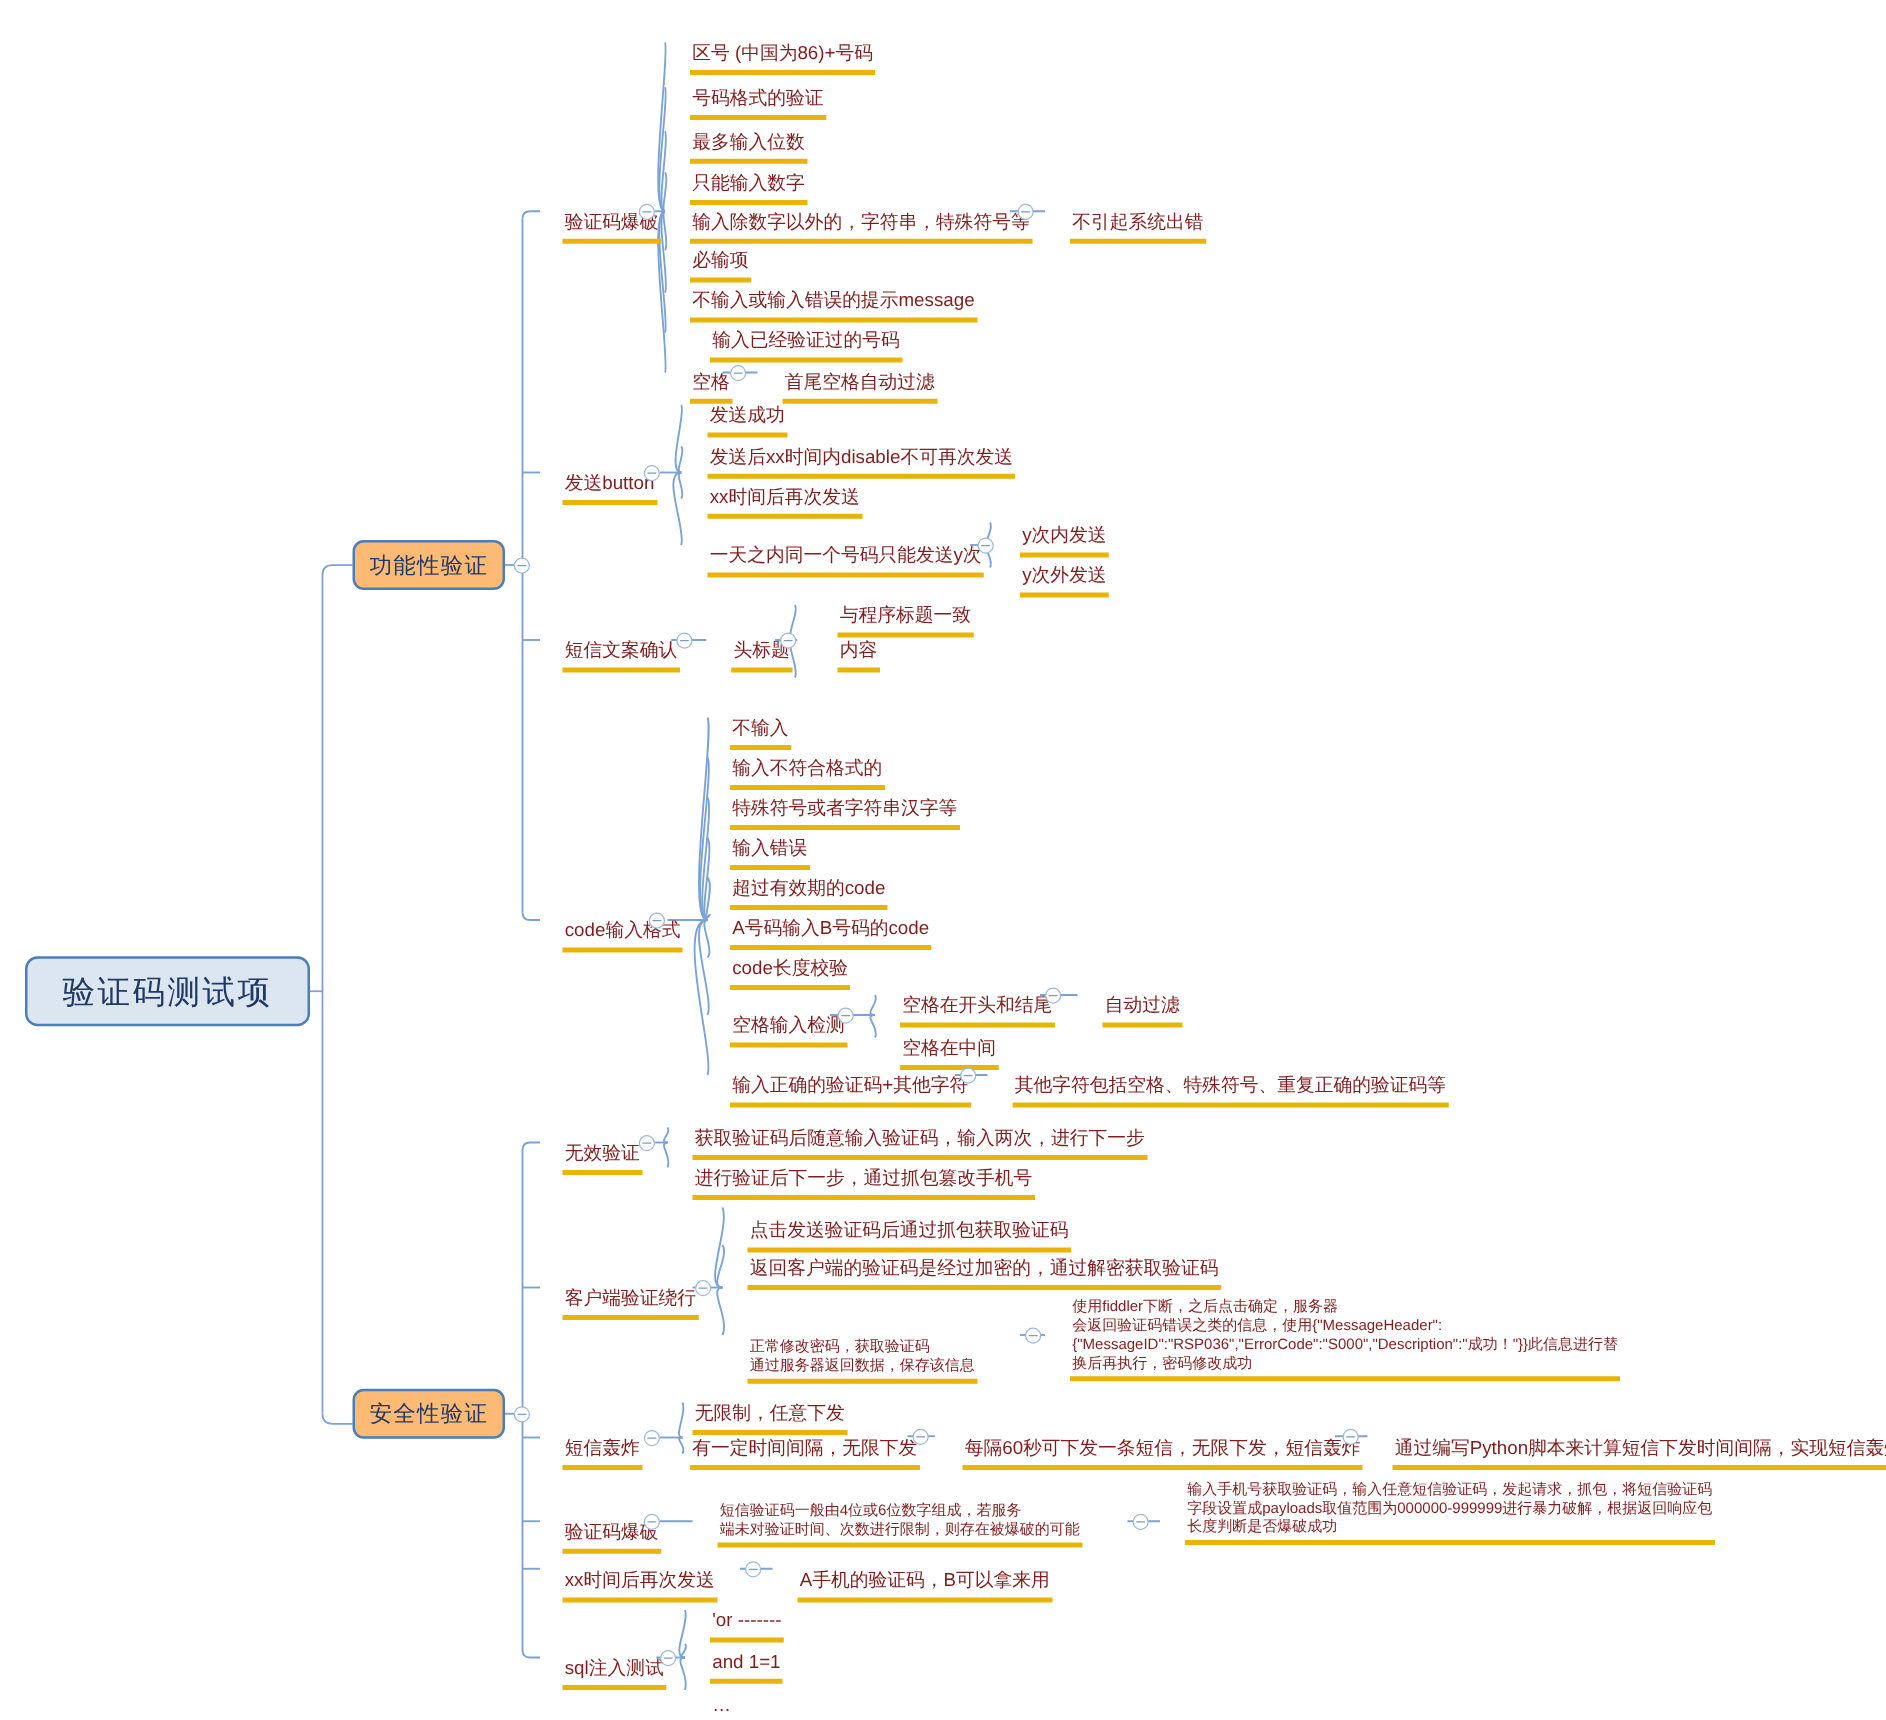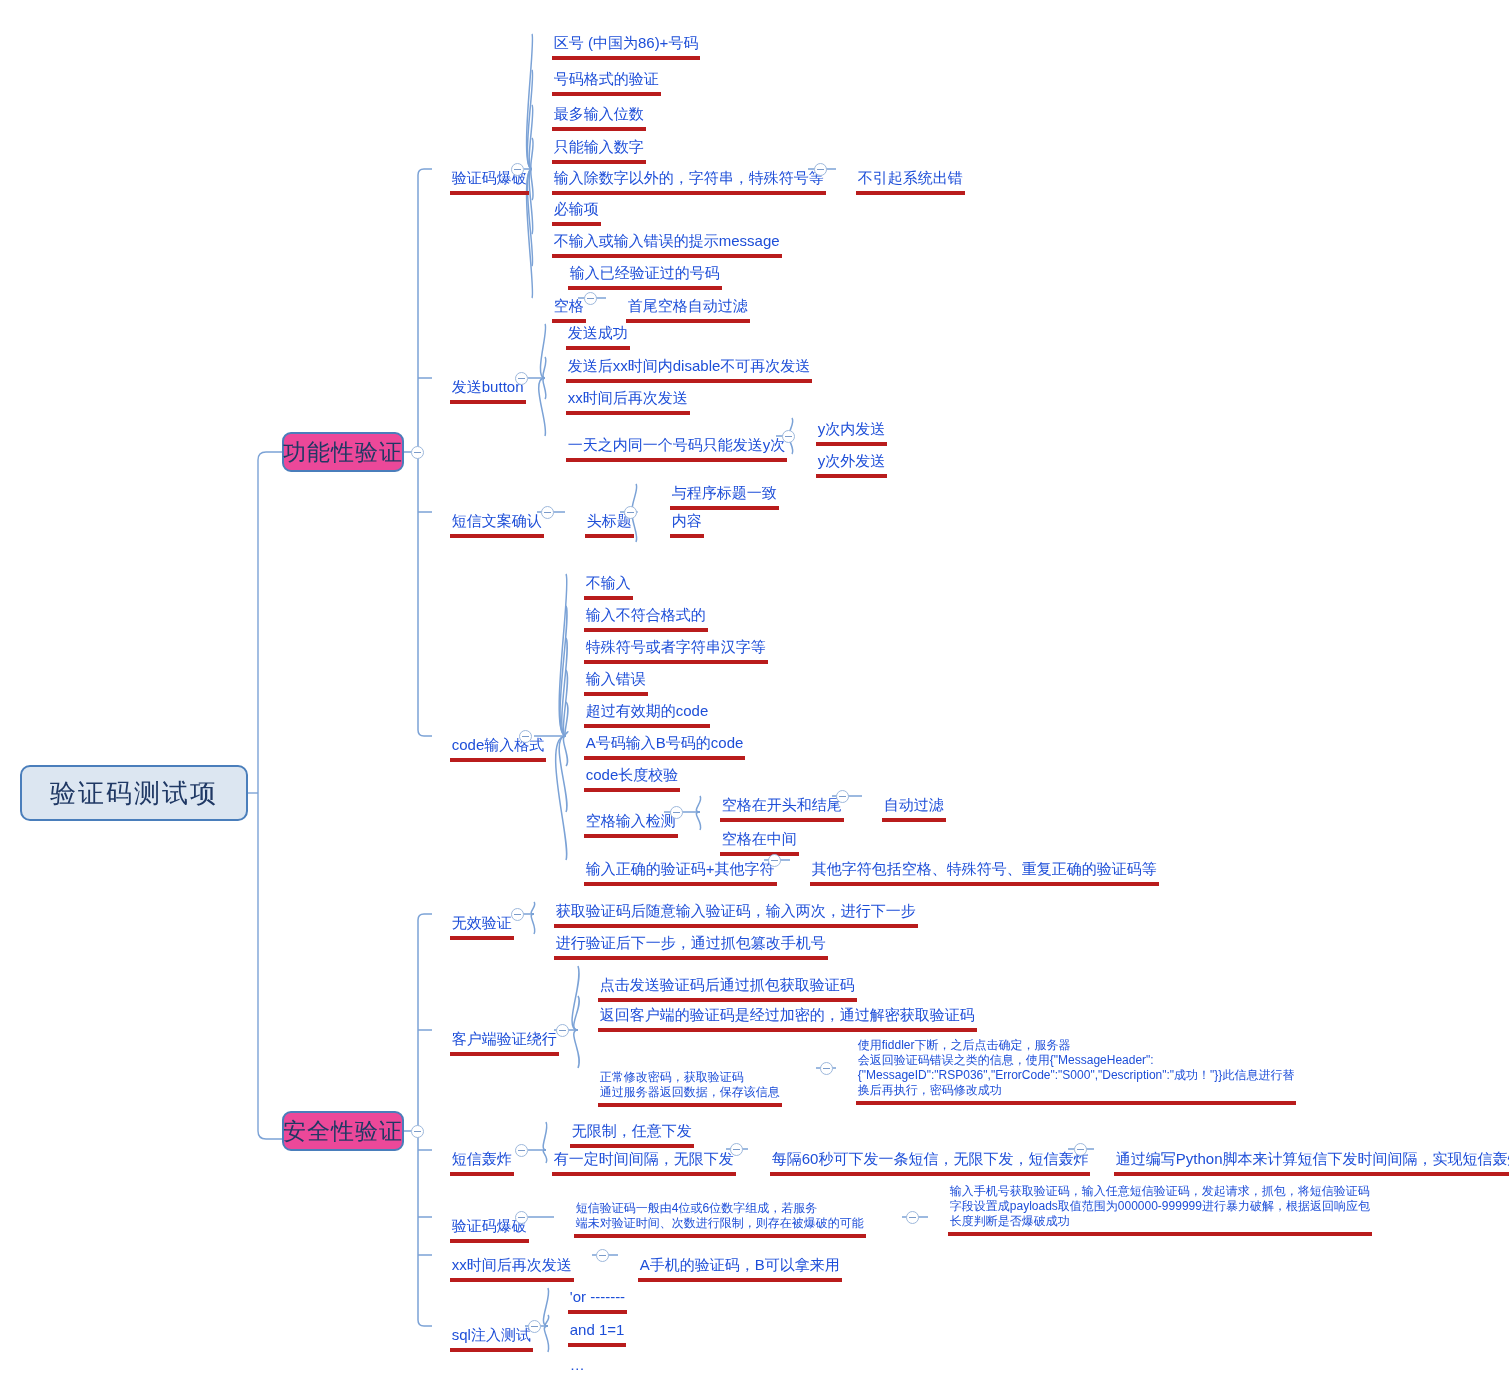--- a/index.html
+++ b/index.html
@@ -10,27 +10,27 @@
 
   
   .node{position:absolute;white-space:pre;box-sizing:border-box;}
 
   .root{
     background:#dce6f1;border:2px solid #4a7ebb;border-radius:10px;
     color:#1f3864;font-size:26px;letter-spacing:2px;
     display:flex;align-items:center;justify-content:center;
   }
   .lvl2{
-    background:#ec4899;border:2px solid #4a7ebb;border-radius:9px;
-    color:#1f3864;font-size:23px;letter-spacing:1px;
+    background:#fdba74;border:2px solid #4a7ebb;border-radius:9px;
+    color:#1f3864;font-size:18px;letter-spacing:1px;
     display:flex;align-items:center;justify-content:center;
   }
   
   .topic{display:inline-block;line-height:1.25;padding:0 2px 3px 2px;
-         border-bottom:4px solid #b91c1c;color:#1d4ed8;}
+         border-bottom:4px solid #eab308;color:#7f1d1d;}
   .t15{font-size:15px;}
   .t14{font-size:12px;}
   .ml{white-space:pre-line;}
 
   
   .toggle{position:absolute;width:13px;height:13px;border:1px solid #9db8dc;
           border-radius:50%;background:#fff;box-sizing:border-box;}
   .toggle:after{content:"";position:absolute;left:2px;top:5px;width:7px;height:1px;
                 background:#7b9bc9;}
 </style>
@@ -352,21 +352,21 @@
     <span class="topic t14 ml">使用fiddler下断，之后点击确定，服务器
 会返回验证码错误之类的信息，使用{"MessageHeader":
 {"MessageID":"RSP036","ErrorCode":"S000","Description":"成功！"}}此信息进行替
 换后再执行，密码修改成功</span>
   </div>
 
   <div class="node" style="left:432px;top:1132px;">
     <span class="topic t15">短信轰炸</span>
   </div>
   <div class="toggle" style="left:515px;top:1144px;"></div>
-  <div class="node" style="left:552px;top:1104px;">
+  <div class="node" style="left:536px;top:1104px;">
     <span class="topic t15">无限制，任意下发</span>
   </div>
   <div class="node" style="left:534px;top:1132px;">
     <span class="topic t15">有一定时间间隔，无限下发</span>
   </div>
   <div class="toggle" style="left:730px;top:1143px;"></div>
   <div class="node" style="left:752px;top:1132px;">
     <span class="topic t15">每隔60秒可下发一条短信，无限下发，短信轰炸</span>
   </div>
   <div class="toggle" style="left:1074px;top:1143px;"></div>

